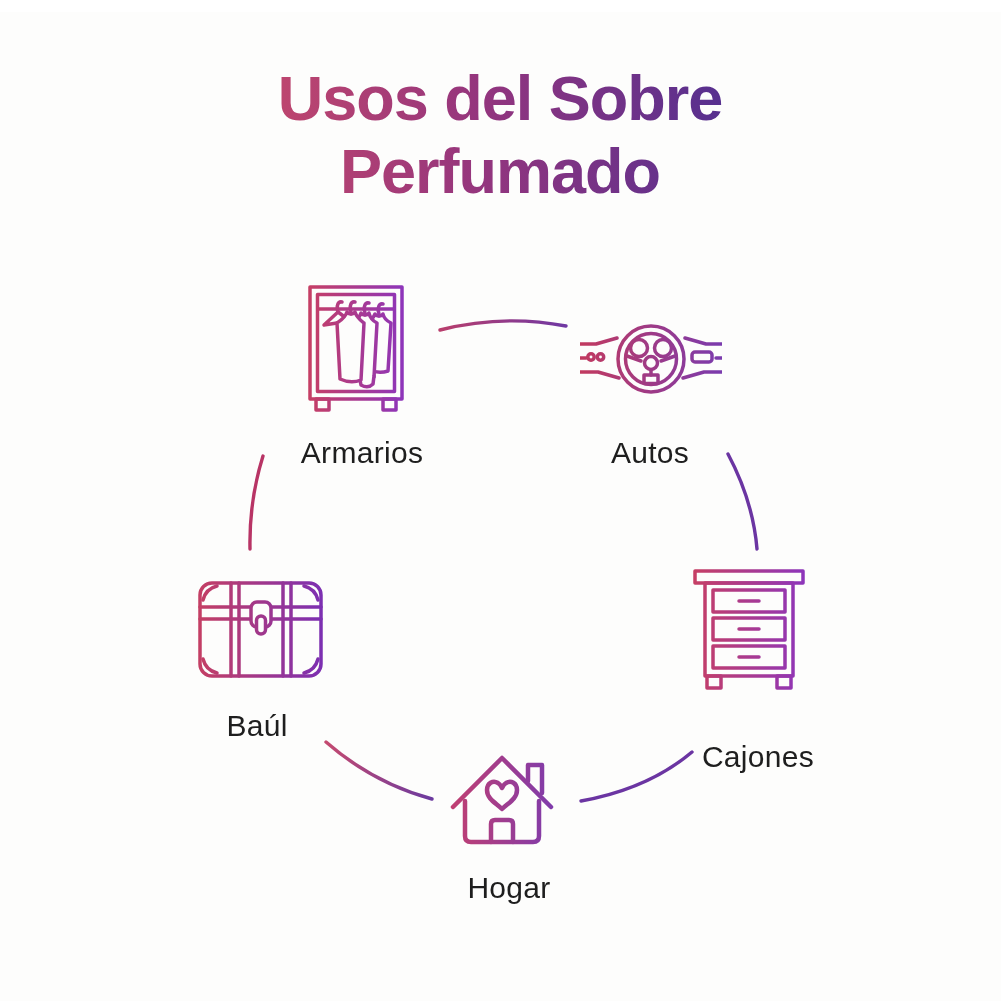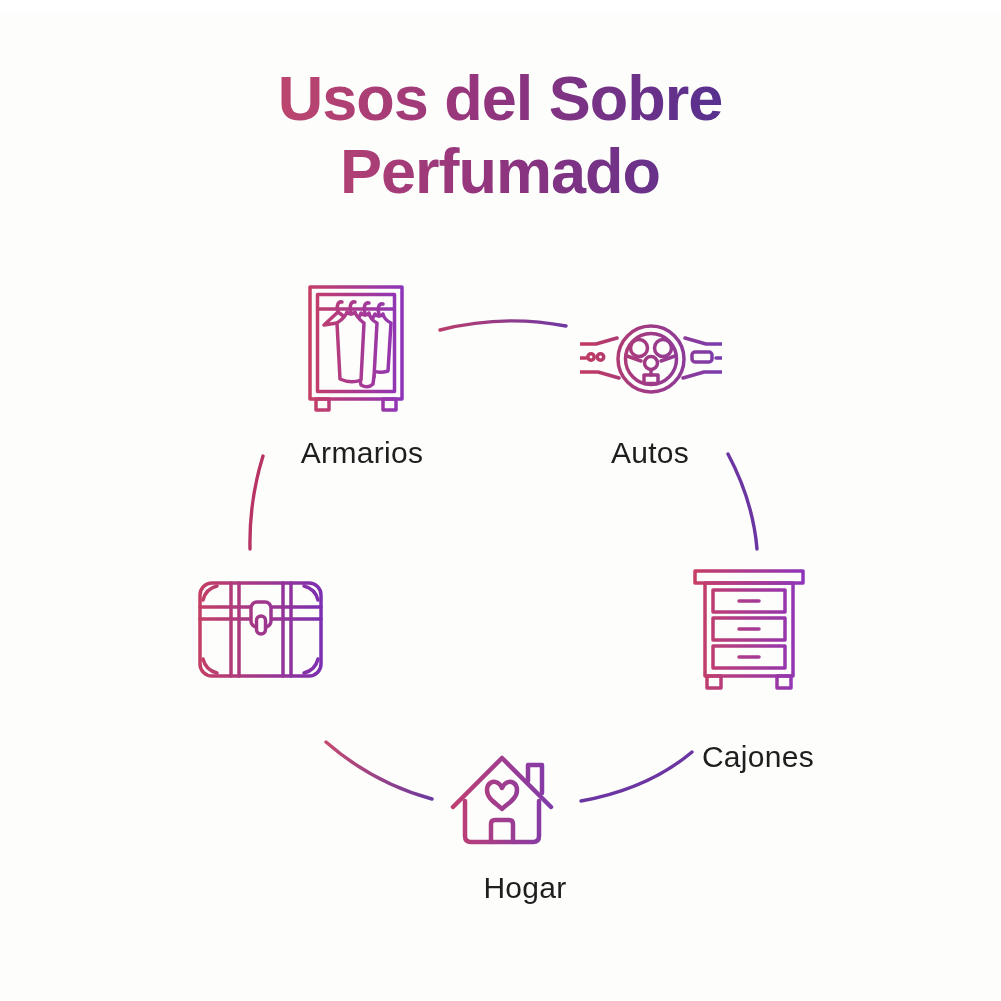--- a/index.html
+++ b/index.html
@@ -179,15 +179,16 @@
       <path d="M20,93 C12,91 8,87 6,79"></path>
       <path d="M107,93 C115,91 119,87 121,79"></path>
       <rect x="54" y="22" width="20" height="25" rx="6" fill="#FDFDFC"></rect>
       <rect x="59.5" y="36" width="9" height="18" rx="4.5" fill="#FDFDFC"></rect>
     </g>
   </svg>
 
   <div class="item-label" style="left:545px; top:424px;">Autos</div>
   <div class="item-label" style="left:257px; top:424px;">Armarios</div>
   <div class="item-label" style="left:653px; top:728px;">Cajones</div>
-  <div class="item-label" style="left:420px; top:859px;">Hogar</div>
+  <div class="item-label" style="left:404px; top:859px;">Hogar</div>
+  <div class="item-label" style="left:152px; top:697px;">Baúl</div>
 
 </div>
 
 </body></html>

